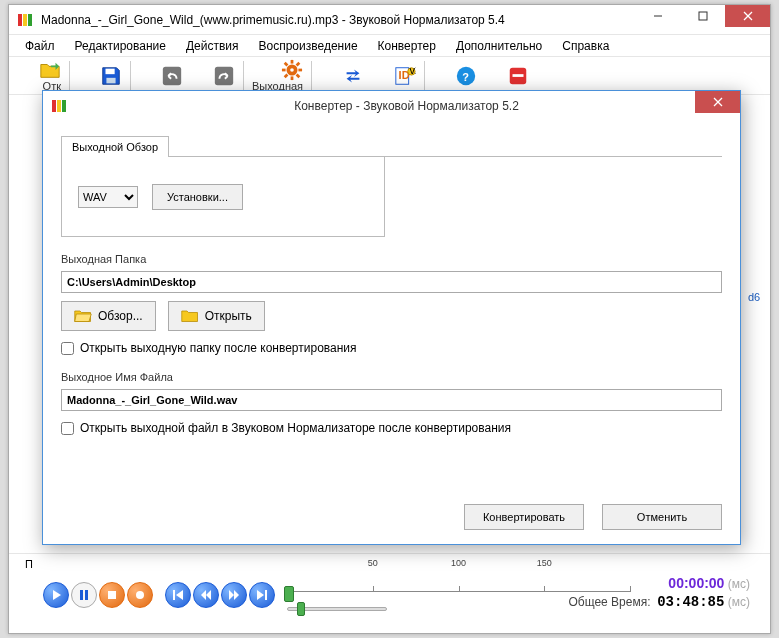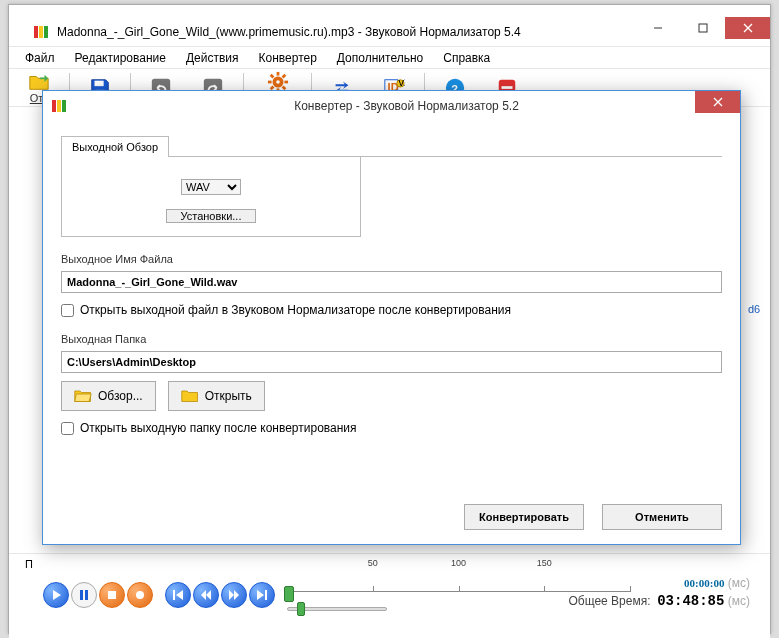--- a/index.html
+++ b/index.html
@@ -1,34 +1,34 @@
 <!DOCTYPE html>
 <html><head>
 <meta charset="utf-8">
 <style>
 * { margin: 0; padding: 0; box-sizing: border-box; font-family: "Segoe UI", Tahoma, sans-serif; font-size: 12px; }
 body { background: #ddd; width: 779px; height: 638px; position: relative; overflow: hidden; }
 
 
 .main-window { position: absolute; left: 8px; top: 4px; width: 763px; height: 630px; background: #fff; border: 1px solid #a9a9a9; box-shadow: 0 0 4px rgba(0,0,0,0.2); }
-.main-titlebar { height: 30px; background: #fff; border-bottom: 1px solid #e6e6e6; display: flex; align-items: center; padding-left: 24px; margin-top: 12px; }
+.main-titlebar { height: 30px; background: #fff; border-bottom: 1px solid #e6e6e6; display: flex; align-items: center; padding-left: 8px; }
 .main-app-icon { width: 16px; height: 16px; margin-right: 8px; display: inline-flex; align-items: center; justify-content: center; }
 .main-title { flex: 1; color: #000; font-size: 12px; }
 .win-controls { display: flex; height: 100%; }
 .win-btn { width: 45px; height: 22px; display: flex; align-items: center; justify-content: center; color: #333; cursor: pointer; }
 .win-btn.close { background: #c94f4f; color: #fff; }
 .win-btn svg { width: 10px; height: 10px; }
 
 
 .menubar { height: 22px; border-bottom: 1px solid #e6e6e6; display: flex; align-items: center; padding: 0 6px; background: #fff; }
 .menu-item { padding: 3px 10px; color: #000; cursor: default; }
 
 
 .toolbar { height: 38px; border-bottom: 1px solid #e6e6e6; display: flex; align-items: center; padding: 2px 4px; background: #fff; }
-.tb-item { display: flex; flex-direction: column; align-items: center; justify-content: center; min-width: 52px; height: 36px; padding: 0 4px; cursor: pointer; position: relative; }
+.tb-item { display: flex; flex-direction: column; align-items: flex-end; justify-content: center; min-width: 52px; height: 36px; padding: 0 4px; cursor: pointer; position: relative; }
 .tb-sep { width: 1px; height: 30px; background: #ccc; margin: 0 4px; }
 .tb-icon { width: 22px; height: 22px; display: flex; align-items: center; justify-content: center; }
 .tb-label { font-size: 11px; color: #333; margin-top: -1px; text-decoration: underline; }
 
 
 .content-area { position: relative; height: calc(100% - 90px); background: #fff; padding: 10px; }
 .right-hint { position: absolute; right: 0; top: 196px; color: #2060c0; font-size: 11px; width: 22px; text-align: left; }
 
 
 .player { position: absolute; left: 0; right: 0; bottom: 0; height: 80px; border-top: 1px solid #e6e6e6; background: #fff; }
@@ -40,40 +40,40 @@
 .pb svg { width: 12px; height: 12px; }
 .ruler { position: absolute; left: 278px; top: 14px; right: 140px; height: 28px; }
 .ruler-line { position: absolute; left: 0; right: 0; bottom: 4px; height: 1px; background: #888; }
 .ruler-tick { position: absolute; bottom: 4px; width: 1px; height: 6px; background: #888; }
 .ruler-lab { position: absolute; bottom: 28px; font-size: 9px; color: #444; transform: translateX(-50%); }
 .marker { position: absolute; bottom: -6px; width: 10px; height: 16px; background: #4caf50; border: 1px solid #2e7d32; border-radius: 2px; }
 .slider { position: absolute; left: 278px; top: 48px; width: 100px; height: 16px; }
 .slider-track { position: absolute; left: 0; right: 0; top: 5px; height: 4px; background: #ddd; border: 1px solid #aaa; border-radius: 2px; }
 .slider-thumb { position: absolute; left: 10px; top: 0; width: 8px; height: 14px; background: #4caf50; border: 1px solid #2e7d32; border-radius: 2px; }
 .time-readout { position: absolute; right: 20px; top: 20px; text-align: right; font-size: 12px; line-height: 18px; }
-.time-readout .cur { color: #0369a1; font-weight: bold; font-family: Liberation Serif, serif; font-size: 11px; }
+.time-readout .cur { color: #6d28d9; font-weight: bold; font-family: Liberation Sans, sans-serif; font-size: 14px; }
 .time-readout .ms { color: #aaa; font-size: 12px; }
 .time-readout .total-lab { color: #444; }
 .time-readout .tot { font-family: "Courier New", monospace; font-size: 14px; font-weight: bold; color: #000; }
 
 
 .dialog { position: absolute; left: 42px; top: 90px; width: 699px; height: 455px; background: #fff; border: 1px solid #4a90d9; box-shadow: 2px 4px 18px rgba(0,0,0,0.35); }
 .dlg-titlebar { height: 30px; background: #fff; display: flex; align-items: center; padding-left: 8px; position: relative; }
 .dlg-title { flex: 1; text-align: center; color: #333; font-size: 12px; }
 .dlg-icon { width: 16px; height: 16px; margin-right: 6px; }
 .dlg-close { position: absolute; right: 0; top: 0; width: 45px; height: 22px; background: #c94f4f; color: #fff; display: flex; align-items: center; justify-content: center; cursor: pointer; }
 .dlg-body { padding: 14px 18px; }
 
 
 .tab-strip { display: flex; border-bottom: 1px solid #bbb; margin-left: 0; }
 .tab { padding: 4px 10px; border: 1px solid #bbb; border-bottom: none; background: #fff; position: relative; top: 1px; font-size: 11px; }
-.tab-panel { border: 1px solid #bbb; border-top: none; padding: 22px 16px; height: 80px; width: 300px; display: flex; align-items: center; gap: 14px; flex-direction: column; }
+.tab-panel { border: 1px solid #bbb; border-top: none; padding: 22px 16px; height: 80px; width: 324px; display: flex; align-items: center; gap: 14px; }
 select.combo { height: 22px; font-size: 11px; width: 60px; border: 1px solid #aaa; background: #f5f5f5; }
 .btn { height: 26px; padding: 0 14px; border: 1px solid #aaa; background: #f0f0f0; cursor: pointer; font-size: 11px; }
-.btn.primary { padding: 0 10px; height: 26px; font-weight: bold; }
+.btn.primary { padding: 0 10px; height: 26px; }
 
 
 .group { margin-top: 16px; }
 .group-label { font-size: 11px; color: #333; margin-bottom: 6px; }
 .text-input { width: 100%; height: 22px; border: 1px solid #aaa; padding: 0 5px; font-size: 11px; font-weight: bold; font-family: "Segoe UI", Tahoma, sans-serif; }
 .row { display: flex; gap: 12px; margin-top: 8px; align-items: center; }
 .icon-btn { display: inline-flex; align-items: center; gap: 6px; height: 30px; padding: 0 12px; border: 1px solid #aaa; background: #f0f0f0; cursor: pointer; font-size: 11px; }
 .folder-icon { width: 18px; height: 16px; }
 .check-row { display: flex; align-items: center; gap: 6px; margin-top: 10px; font-size: 11px; }
 .check-row input { width: 13px; height: 13px; }
@@ -117,20 +117,21 @@
             <line x1="9" y1="1" x2="1" y2="9" stroke="#fff" stroke-width="1.3"></line>
           </svg>
         </div>
     </div>
   </div>
 
   <div class="menubar">
     <div class="menu-item">Файл</div>
     <div class="menu-item">Редактирование</div>
     <div class="menu-item">Действия</div>
+    <div class="menu-item">Воспроизведение</div>
     <div class="menu-item">Конвертер</div>
     <div class="menu-item">Дополнительно</div>
     <div class="menu-item">Справка</div>
   </div>
 
   <div class="toolbar">
     <div class="tb-item">
       <span class="tb-icon">
           <svg viewBox="0 0 24 24">
             <path fill="#f6c820" stroke="#b58a00" d="M2 6h7l2 2h11v12H2z"></path>
@@ -325,29 +326,20 @@
   <div class="dlg-body">
 
     <div class="tab-strip">
       <div class="tab">Выходной Обзор</div>
     </div>
     <div class="tab-panel">
       <select class="combo">
         <option>WAV</option>
       </select>
       <button class="btn">Установки...</button>
-    </div>
-
-    <div class="group">
-      <div class="group-label">Выходное Имя Файла</div>
-      <input class="text-input" type="text" value="Madonna_-_Girl_Gone_Wild.wav" style="">
-      <label class="check-row">
-        <input type="checkbox" style="">
-        <span>Открыть выходной файл в Звуковом Нормализаторе после конвертирования</span>
-      </label>
     </div>
 
     <div class="group">
       <div class="group-label">Выходная Папка</div>
       <input class="text-input" type="text" value="C:\Users\Admin\Desktop" style="">
       <div class="row">
         <button class="icon-btn">
           <span class="folder-icon"><svg viewBox="0 0 24 20">
                 <path fill="#f6c820" stroke="#b58a00" d="M1 4h7l2 2h12v12H1z"></path>
                 <path fill="#ffe27a" stroke="#b58a00" d="M3 8h20l-3 10H1z"></path>
@@ -360,19 +352,28 @@
               </svg></span>
           <span>Открыть</span>
         </button>
       </div>
       <label class="check-row">
         <input type="checkbox" style="">
         <span>Открыть выходную папку после конвертирования</span>
       </label>
     </div>
 
+    <div class="group">
+      <div class="group-label">Выходное Имя Файла</div>
+      <input class="text-input" type="text" value="Madonna_-_Girl_Gone_Wild.wav" style="">
+      <label class="check-row">
+        <input type="checkbox" style="">
+        <span>Открыть выходной файл в Звуковом Нормализаторе после конвертирования</span>
+      </label>
+    </div>
+
   </div>
 
   <div class="dlg-buttons">
     <button class="btn primary">Конвертировать</button>
     <button class="btn primary">Отменить</button>
   </div>
 </div>
 
 </body></html>

